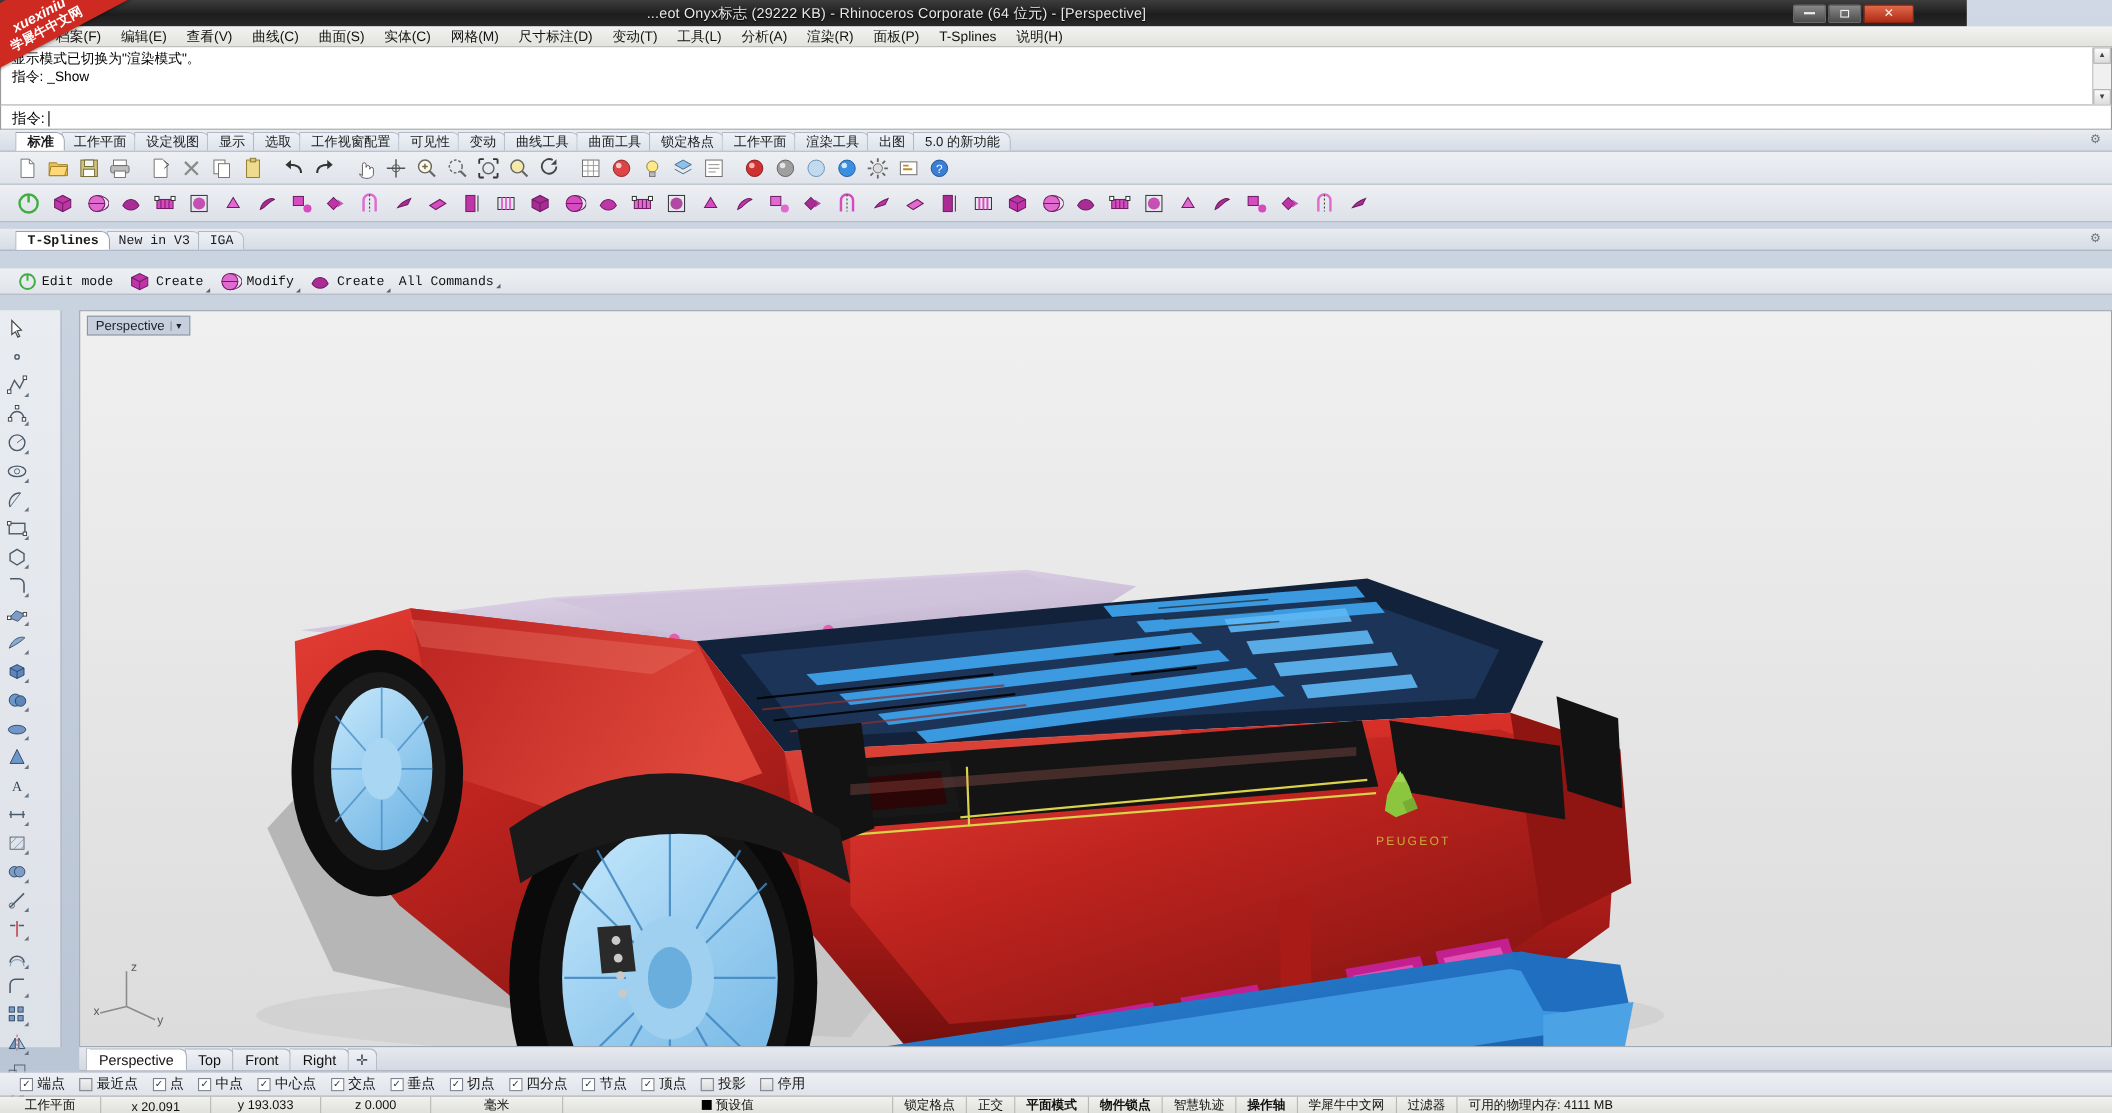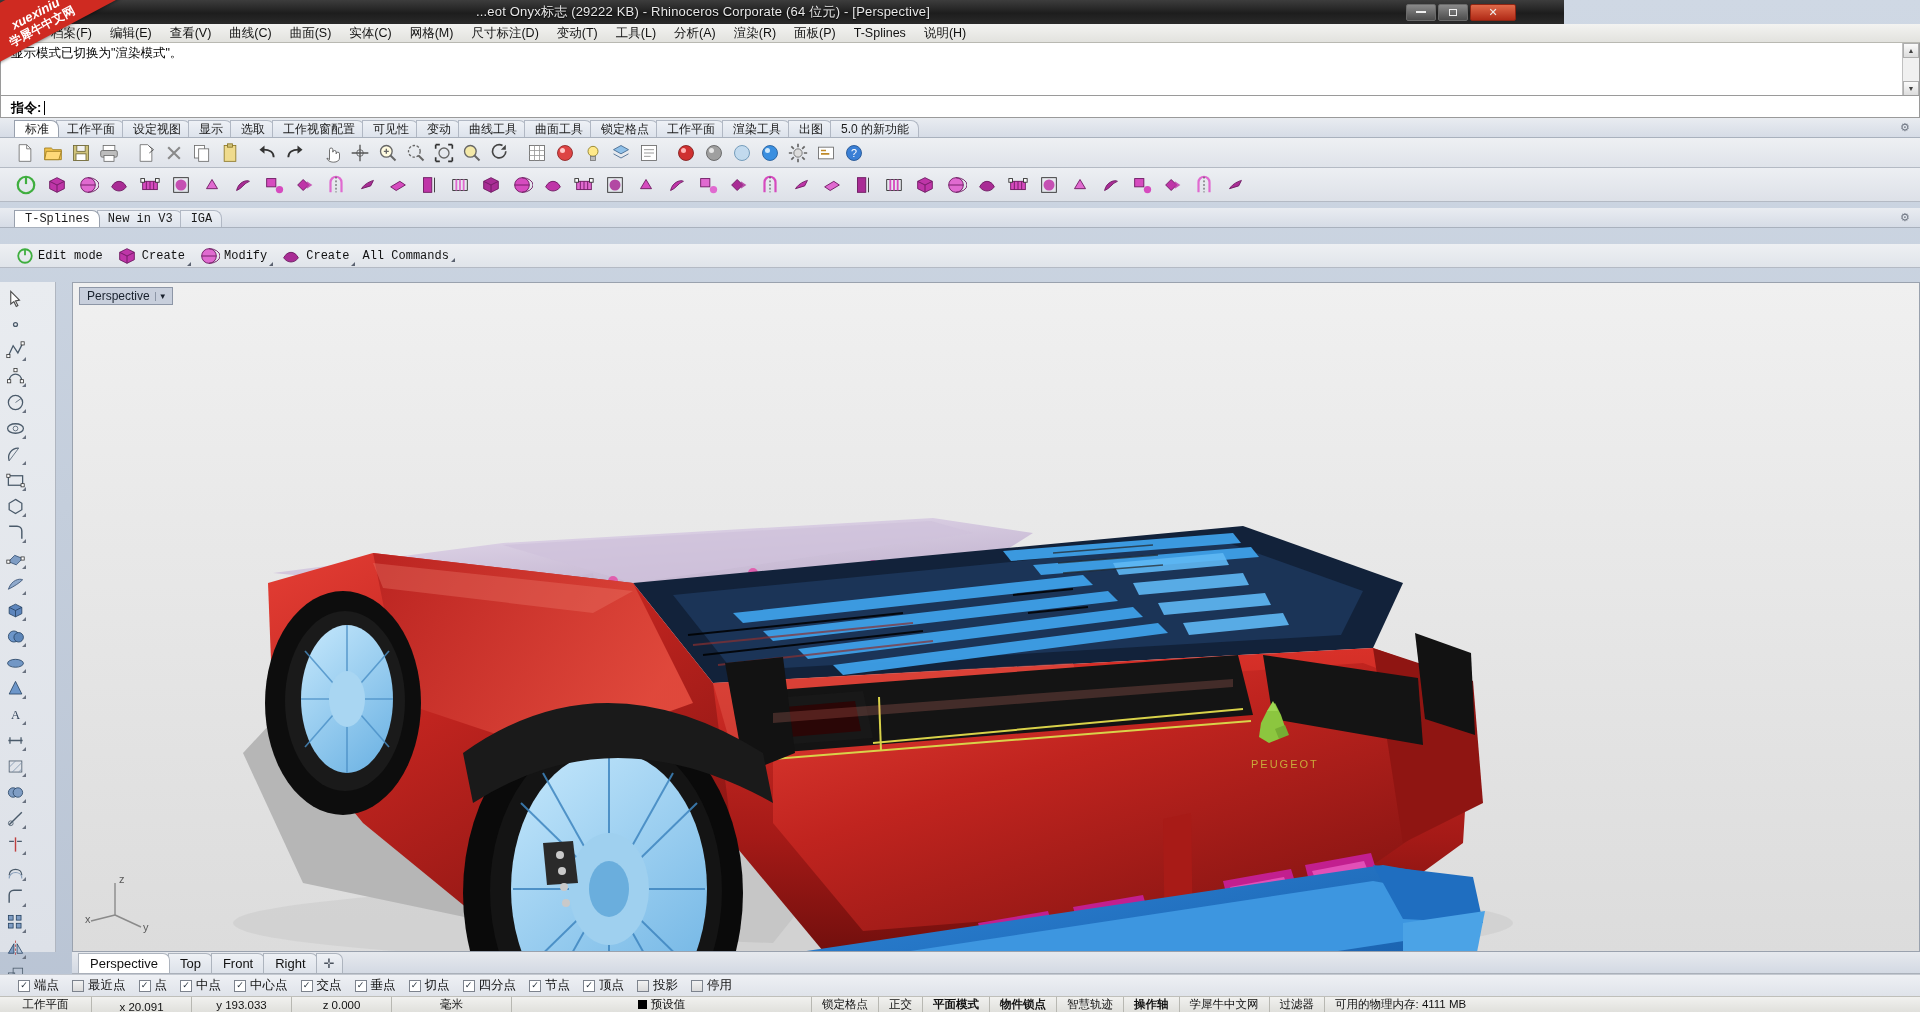--- a/index.html
+++ b/index.html
@@ -11,21 +11,21 @@
     background: #d4d0c8;
   }
   #app {
     position: relative;
     width: 1920px; height: 1012px;
     background: linear-gradient(#cfd8e4, #b9c4d4);
   }
 
   
   .titlebar {
-    position: absolute; left: 0; top: 0; width: 1564px; height: 24px;
+    position: absolute; left: 0; top: 0; width: 1788px; height: 24px;
     background: linear-gradient(#3d3d3d, #1d1d1d 55%, #2a2a2a);
     display: flex; align-items: center;
   }
   .title-text {
     flex: 1; text-align: center;
     color: #e8e8e8; font-size: 13px; letter-spacing: .2px;
     text-shadow: 0 1px 1px #000;
     white-space: nowrap; overflow: hidden;
   }
   .winbtns { display: flex; gap: 2px; margin-right: 48px; }
@@ -81,21 +81,21 @@
     display: flex; flex-direction: column; justify-content: space-between;
   }
   .sb-arrow {
     height: 15px; background: linear-gradient(#fbfbfb, #dcdcdc);
     border: 1px solid #aeaeae; display: flex; align-items: center; justify-content: center;
     font-size: 7px; color: #404040;
   }
   .cmdprompt {
     position: absolute; left: 0; top: 96px; width: 1920px; height: 22px;
     background: #fff; border: 1px solid #9a9a9a; border-top: 0;
-    font-size: 13px; color: #000; padding: 2px 0 0 10px; font-weight: bold;
+    font-size: 13px; color: #000; padding: 2px 0 0 10px; font-weight: normal;
     display: flex; align-items: center;
   }
   .caret { display: inline-block; width: 1px; height: 14px; background: #000; margin-left: 3px; }
 
   
   .tabstrip {
     position: absolute; left: 0; width: 1920px; height: 20px;
     background: linear-gradient(#e9ecf1, #d6dce6);
     border-bottom: 1px solid #a9b1bd;
     display: flex; align-items: flex-end; padding-left: 14px;
@@ -103,21 +103,21 @@
   .tab {
     position: relative; height: 17px; padding: 0 9px 0 10px;
     font-size: 12px; color: #1a1a1a;
     display: flex; align-items: center;
     background: linear-gradient(#eef1f6, #dde3ec);
     border: 1px solid #b1b8c4; border-bottom: none;
     border-radius: 0 8px 0 0; margin-right: -3px;
     white-space: nowrap;
   }
   .tab.active {
-    background: #fff; font-weight: normal; z-index: 4;
+    background: #fff; font-weight: bold; z-index: 4;
     border-color: #98a0ad;
   }
   .tabgear {
     position: absolute; right: 8px; top: 3px; width: 12px; height: 12px;
     color: #6f7682; font-size: 11px; line-height: 12px;
   }
 
   
   .iconrow {
     position: absolute; left: 0; width: 1920px;
@@ -262,20 +262,21 @@
       <div class="menu-item">工具(L)</div>
       <div class="menu-item">分析(A)</div>
       <div class="menu-item">渲染(R)</div>
       <div class="menu-item">面板(P)</div>
       <div class="menu-item">T-Splines</div>
       <div class="menu-item">说明(H)</div>
     </div>
 
   <div class="cmdhist">
     <div class="cmd-line">显示模式已切换为"渲染模式"。</div>
+    <div class="cmd-line">指令: _Show</div>
     <div class="scrollv">
       <div class="sb-arrow">▲</div>
       <div class="sb-arrow">▼</div>
     </div>
   </div>
 
   <div class="cmdprompt">
     <span>指令:</span>
     <span class="caret"></span>
   </div>

